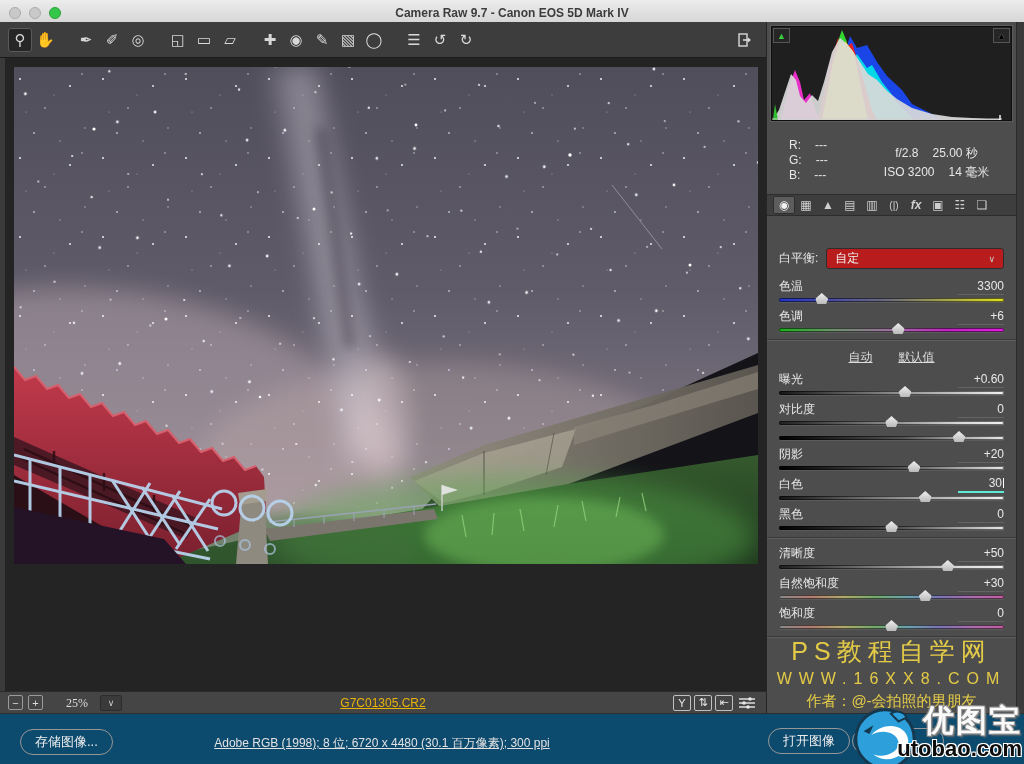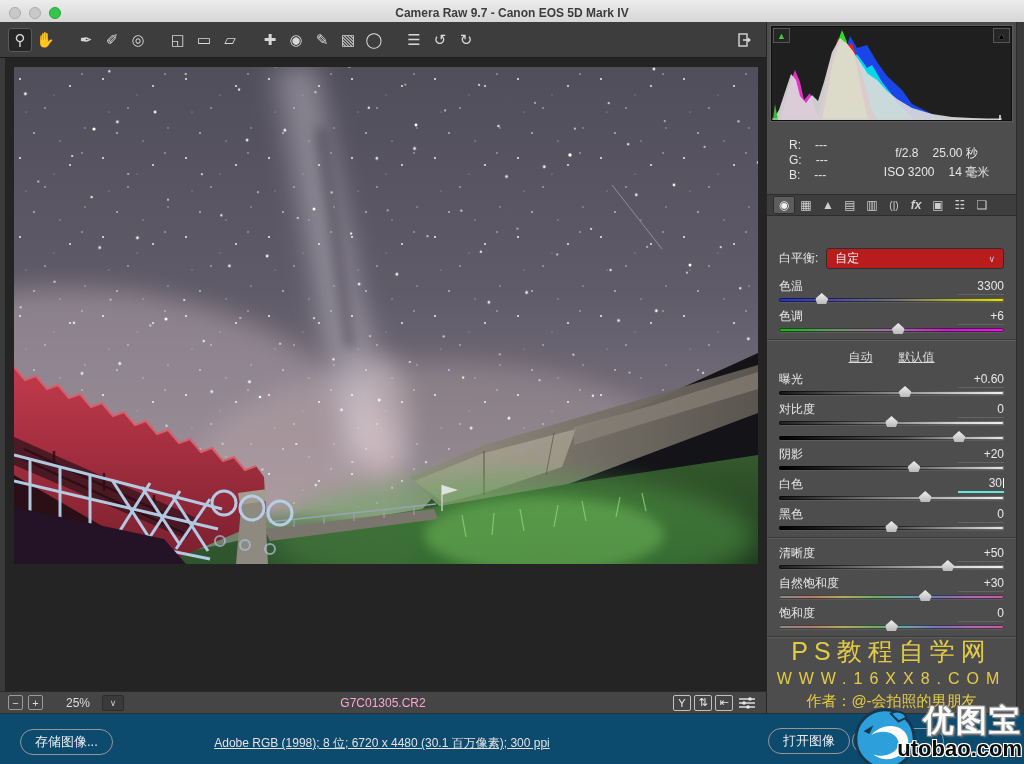--- a/index.html
+++ b/index.html
@@ -29,25 +29,25 @@
 
   
   .photo { position:absolute; left:14px; top:67px; width:744px; height:497px; overflow:hidden; background:#57535f; }
   .photo svg { position:absolute; left:0; top:0; width:100%; height:100%; }
 
   
   .zoombar { position:absolute; left:0; top:691px; width:766px; height:22px; background:#454545;
     border-top:1px solid #2a2a2a; display:flex; align-items:center; padding:0 8px; color:#ddd; font-size:12px; }
   .zbox { width:15px; height:15px; border:1px solid #9a9a9a; border-radius:2px; display:flex;
     align-items:center; justify-content:center; font-size:11px; margin-right:5px; color:#ddd; }
-  .zsel { display:flex; align-items:center; margin-left:6px; }
+  .zsel { display:flex; align-items:center; margin-left:6px;font-family:Liberation Serif, serif; }
   .zsel .zval { padding:0 12px; height:16px; line-height:16px; }
   .zsel .zchev { width:22px; height:16px; background:#3a3a3a; border:1px solid #2c2c2c; border-radius:2px;
     display:flex; align-items:center; justify-content:center; font-size:9px; color:#ccc; }
-  .zfile { position:absolute; left:0; right:0; text-align:center; font-size:12px; color:#f9a8d4; pointer-events:none; }
+  .zfile { position:absolute; left:0; right:0; text-align:center; font-size:12px; color:#eab308; pointer-events:none;text-decoration:underline; }
   .zicons { margin-left:auto; display:flex; align-items:center; gap:3px; z-index:2; }
   .zic { min-width:18px; height:16px; border:1px solid #c0c0c0; border-radius:2px; display:flex;
     align-items:center; justify-content:center; font-size:11px; color:#e8e8e8; padding:0 2px; }
   .zic.noborder { border:none; }
 
   
   .footer { position:absolute; left:0; top:713px; width:1024px; height:51px; background:#0c4a6e;
     border-top:1px solid #2e2e2e; }
   .pill { position:absolute; height:26px; border:1px solid #979797; border-radius:13px; color:#ececec;
     font-size:13px; display:flex; align-items:center; justify-content:center; padding:0 14px; background:transparent; }

